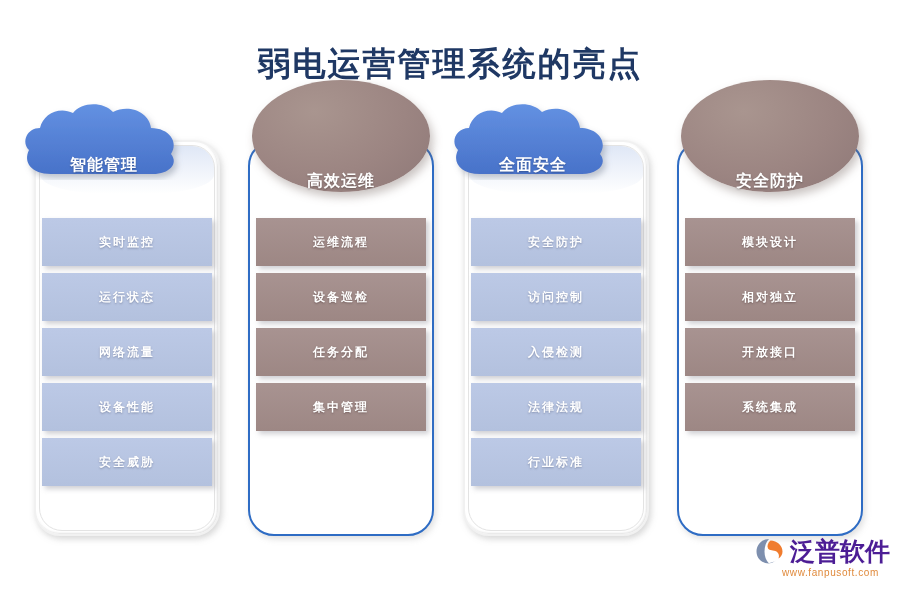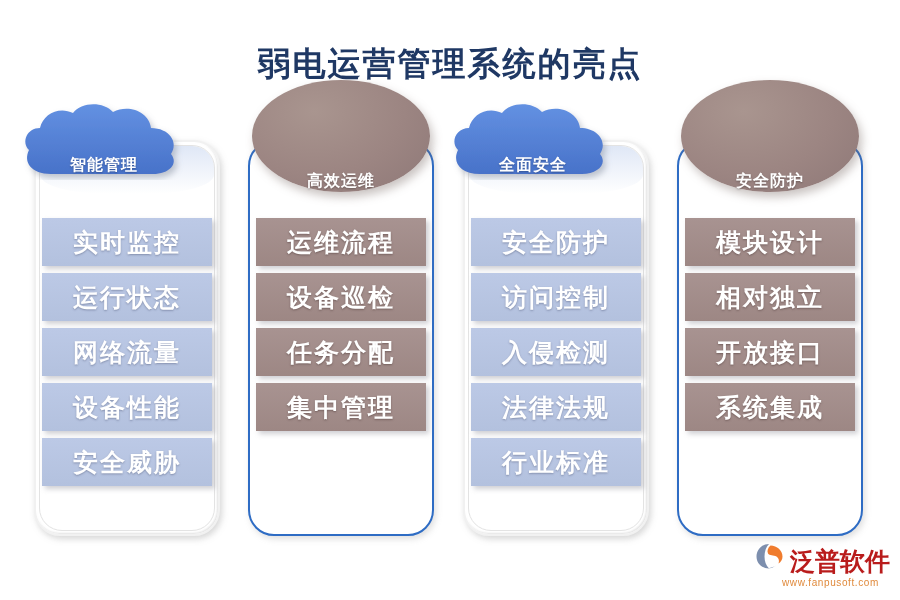--- a/index.html
+++ b/index.html
@@ -85,40 +85,39 @@
   }
 
   
   .items {
     position:absolute; left:8px; right:8px; top:78px;
     display:flex; flex-direction:column; gap:7px;
   }
   .item {
     height:48px;
     display:flex; align-items:center; justify-content:center;
-    font-size:25px; font-weight:700; letter-spacing:2px;
+    font-size:12px; font-weight:700; letter-spacing:2px;
     color:#ffffff;
     text-shadow:0 1px 2px rgba(70,80,110,0.45);
     box-shadow:3px 3px 5px rgba(150,150,160,0.45);
     font-family:"Liberation Serif","DejaVu Serif",serif;
   }
   .item.blue  { background:linear-gradient(180deg,#bcc9e6 0%,#b3c1de 100%); }
   .item.mauve { background:linear-gradient(180deg,#a89391 0%,#9d8784 100%);
                 text-shadow:0 1px 2px rgba(80,60,58,0.55); }
 
   
   .logo { position:absolute; left:756px; top:538px; width:140px; height:52px; }
   .logo-row { display:flex; align-items:center; gap:4px; }
   .logo-mark { width:30px; height:26px; flex:none; }
   .logo-text {
     font-size:25px; font-weight:700; letter-spacing:0px;
-    color:#b91c1c;
+    color:#4c1d95;
     font-family:"Liberation Serif","DejaVu Serif",serif;
     line-height:1;
-    margin-top:11px;
   }
   .logo-url {
     margin-top:3px; margin-left:26px;
     font-size:10px; letter-spacing:0.6px;
     color:#E08A3C;
     font-family:Liberation Sans, sans-serif;
   }
 </style>
 </head>
 <body>

